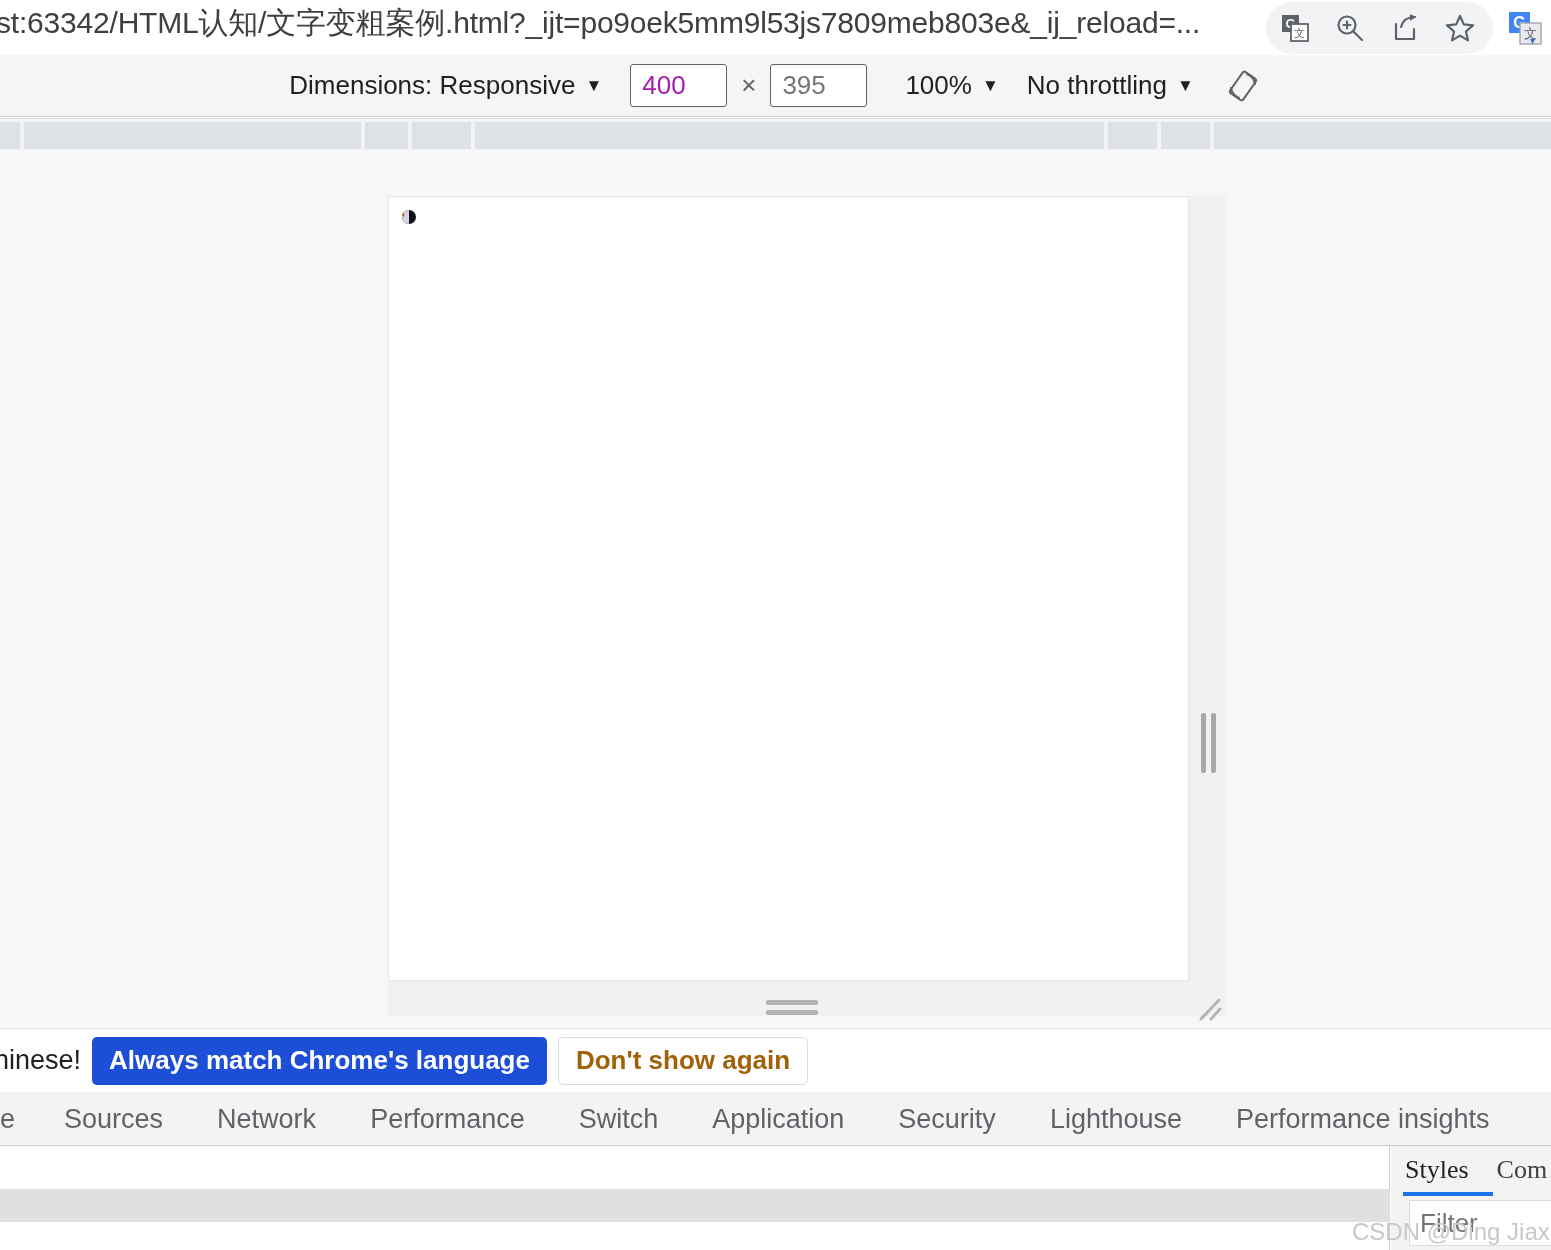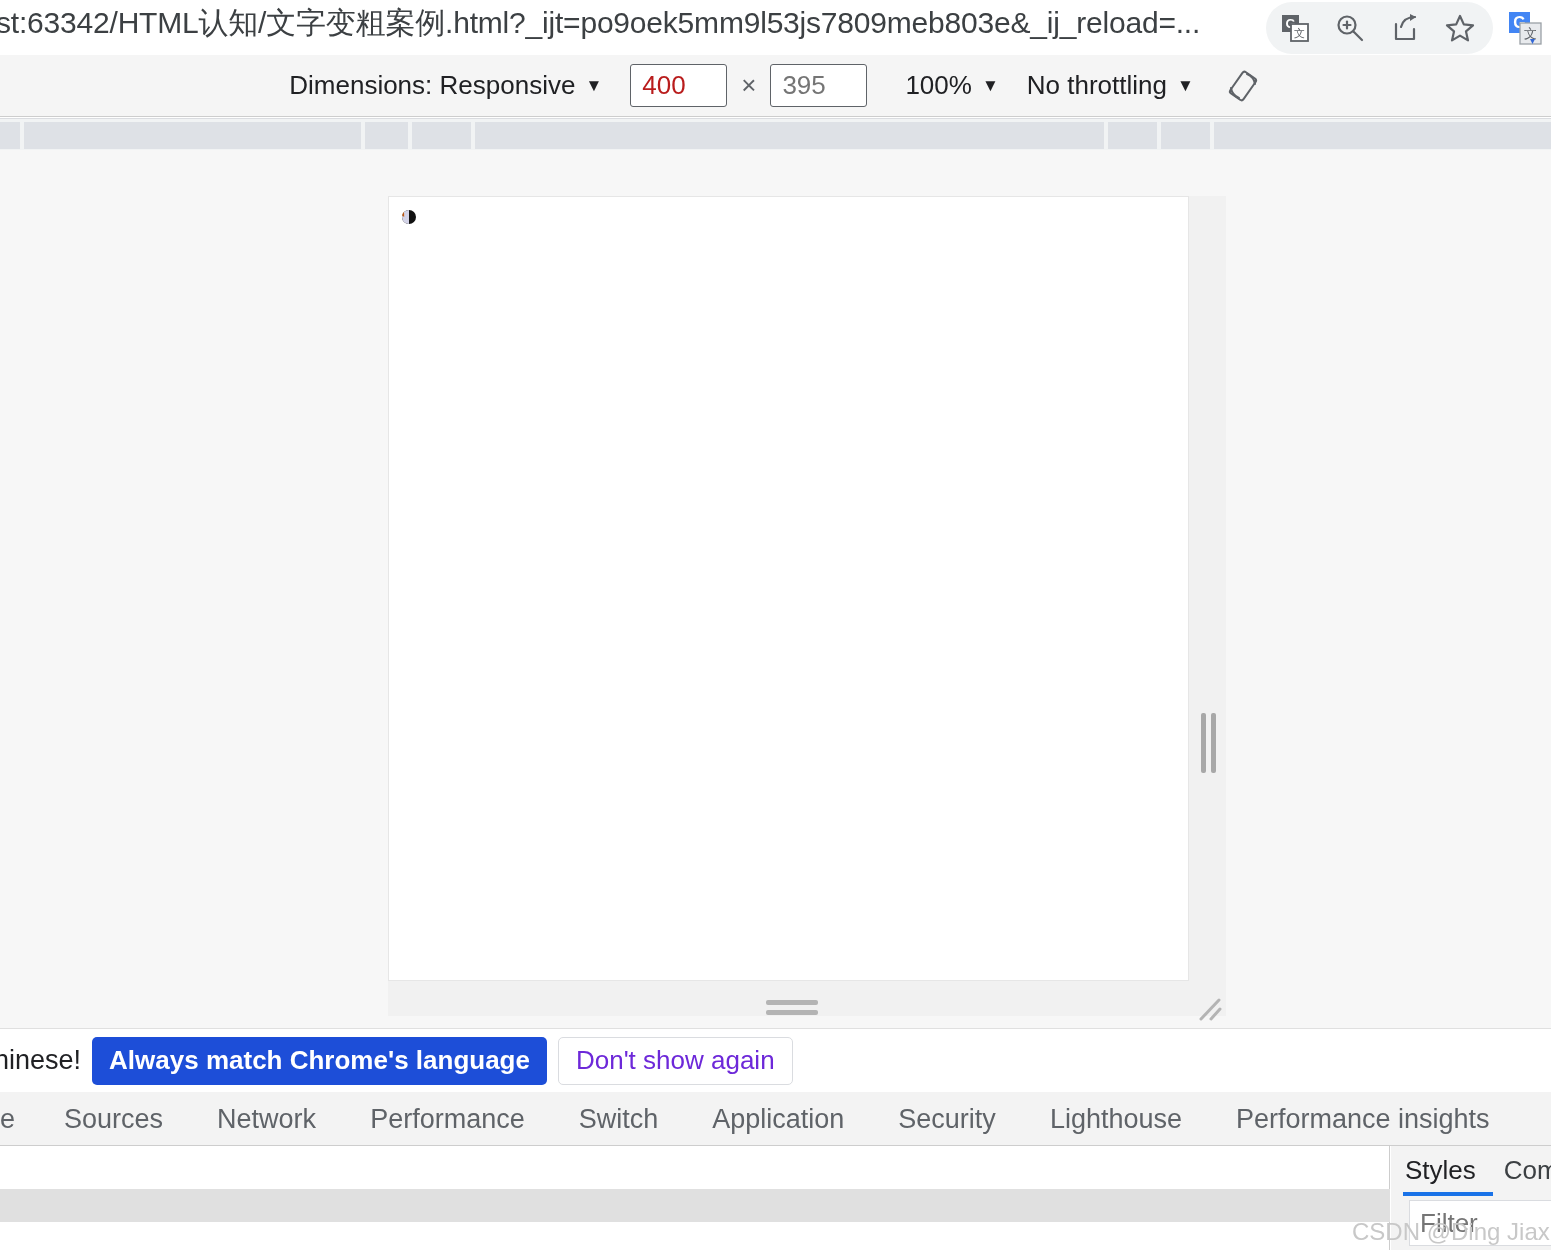--- a/index.html
+++ b/index.html
@@ -75,21 +75,21 @@
     font-size: 17px;
     margin-left: 10px;
     color: #202124;
   }
   .dim-input {
     width: 97px; height: 43px;
     border: 1.5px solid #5f6368;
     border-radius: 3px;
     background: #fff;
     font-size: 26px;
-    color: #b91c1c;
+    color: #a21caf;
     font-family: "Liberation Sans", sans-serif;
     padding-left: 11px;
     outline: none;
   }
   .dim-input.placeholder-style { color: #80868b; }
   .times { font-size: 26px; color: #5f6368; margin: 0 14px; }
   .dt-sep { width: 28px; }
   #rotate-icon {
     width: 38px; height: 38px;
     display: flex; align-items: center; justify-content: center;
@@ -197,23 +197,23 @@
     display: flex;
     align-items: center;
   }
   .notif-btn.primary {
     background: #1d4ed8;
     color: #ffffff;
     font-weight: bold;
   }
   .notif-btn.secondary {
     background: #ffffff;
-    color: #6d28d9;
+    color: #a16207;
     border: 1.5px solid #dadce0;
-    font-weight: normal;
+    font-weight: bold;
   }
 
   
   #devtools-tabs {
     position: absolute;
     left: 0; top: 1092px;
     width: 1551px; height: 54px;
     background: #f3f3f3;
     border-bottom: 1px solid #cdcdcd;
     display: flex;
@@ -262,20 +262,21 @@
     left: 1391px; top: 0;
     width: 160px; height: 104px;
     background: #f3f3f3;
   }
   #styles-tabstrip {
     position: absolute;
     left: 0; top: 0;
     width: 160px; height: 48px;
     display: flex;
     align-items: flex-start;
+    font-family: Liberation Serif, serif;
   }
   .stab {
     font-size: 26px;
     color: #3c4043;
     padding: 0 14px;
     height: 48px;
     line-height: 48px;
     white-space: nowrap;
     cursor: pointer;
   }

